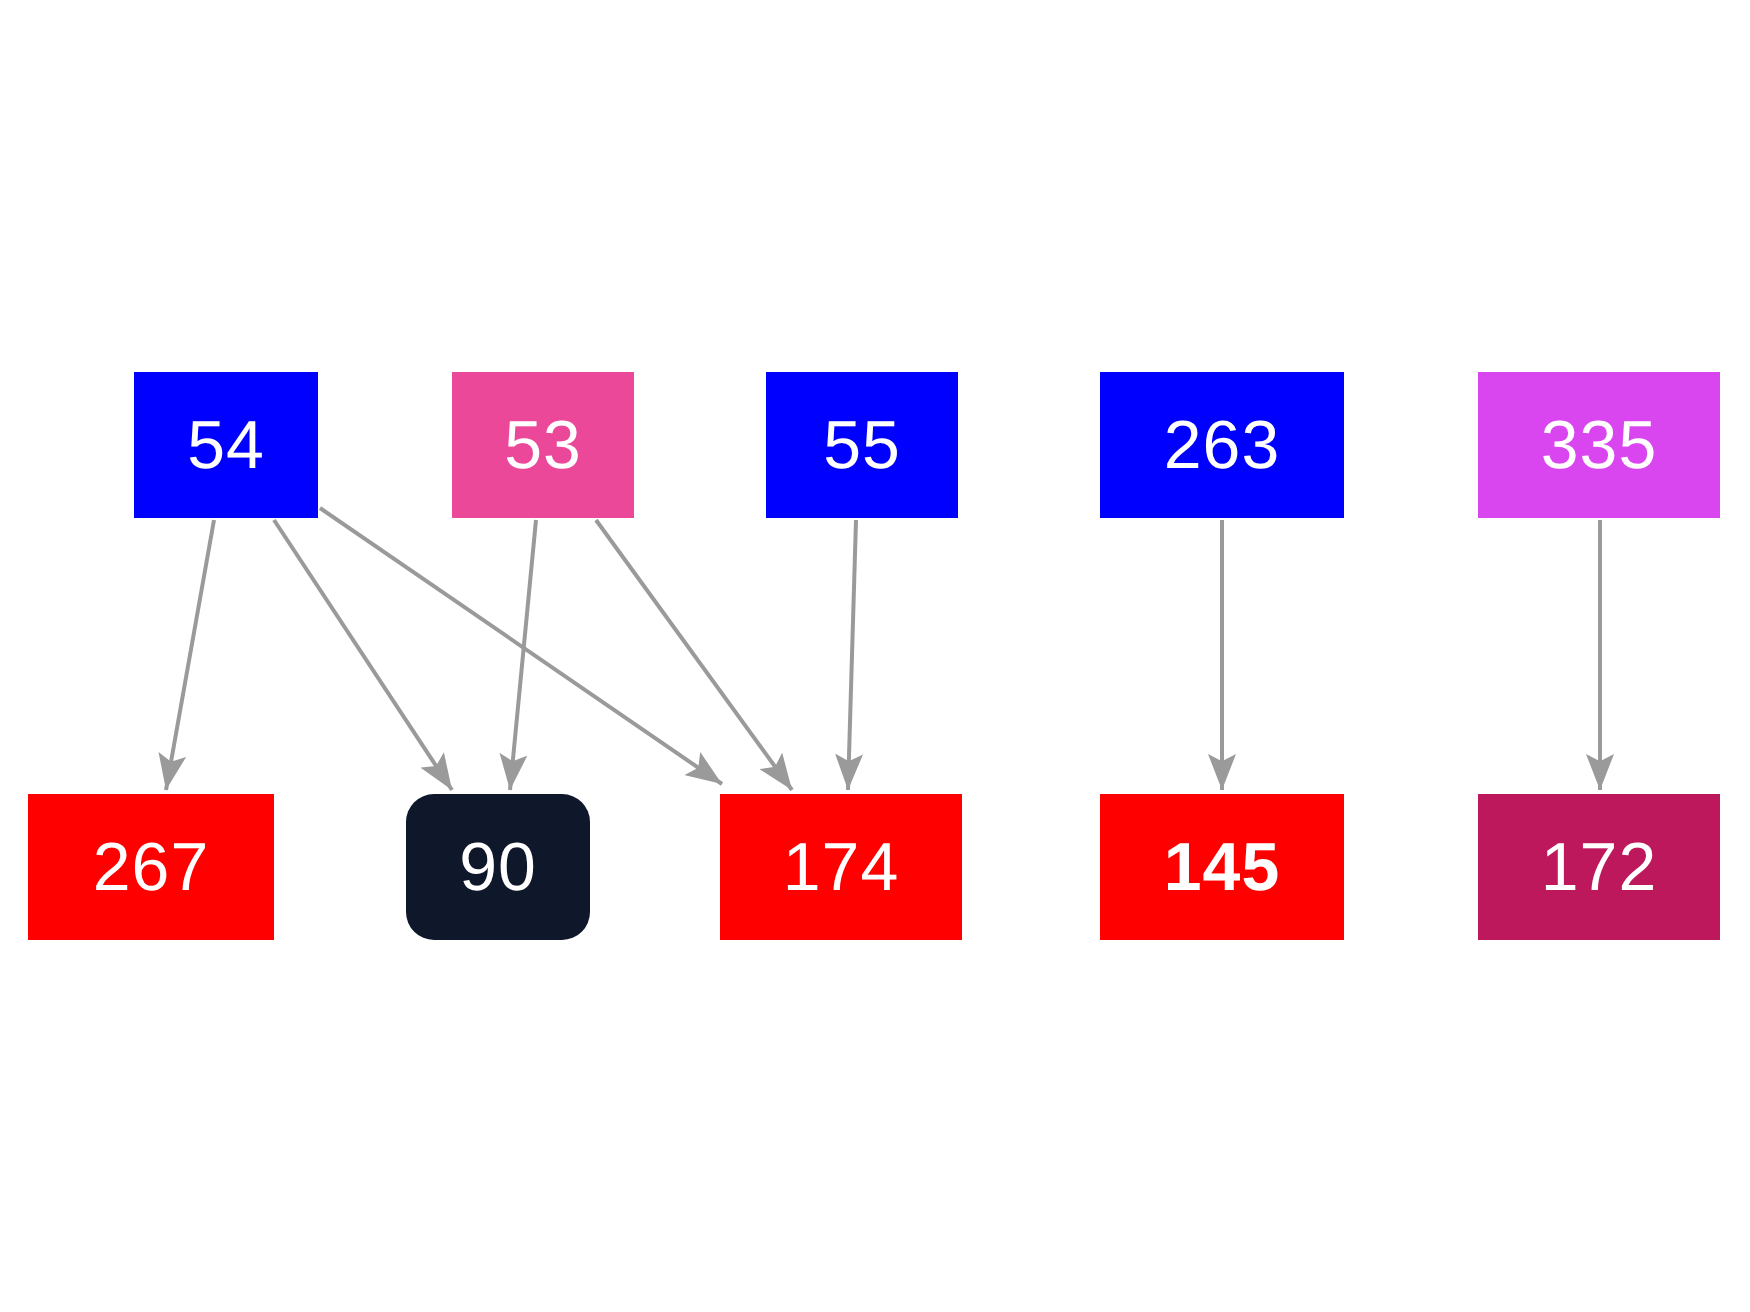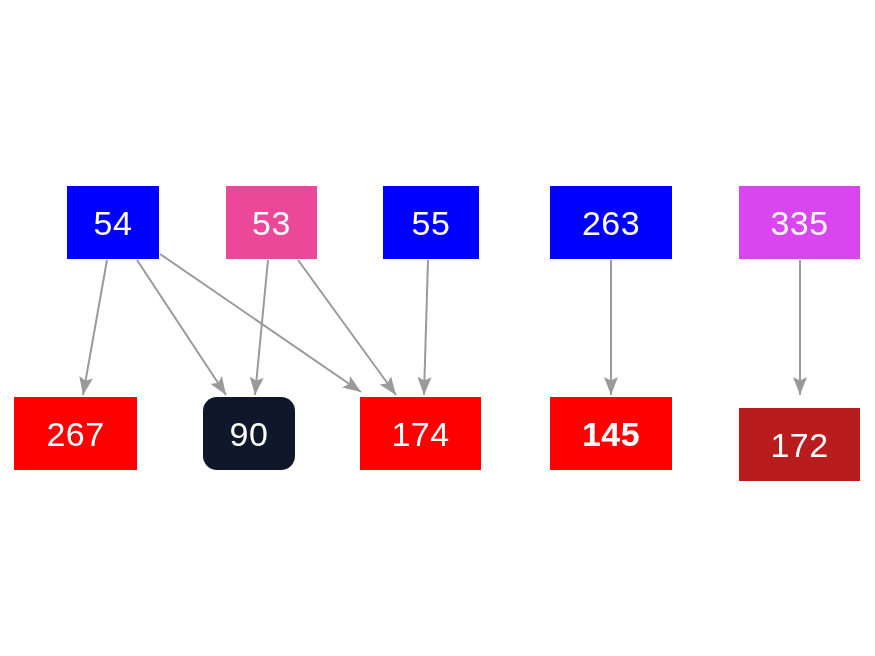--- a/index.html
+++ b/index.html
@@ -81,17 +81,17 @@
       </div>
       <div class="node" style="left: 203px; top: 397px; width: 92px; height: 73px; background: #0f172a; border-radius: 14px;">
         <span>90</span>
       </div>
       <div class="node" style="left: 340px; top: 397px; width: 121px; height: 73px; background: rgb(255, 0, 0); margin-left: 20px;">
         <span>174</span>
       </div>
       <div class="node" style="left: 550px; top: 397px; width: 122px; height: 73px; background: rgb(255, 0, 0); font-weight: bold;">
         <span>145</span>
       </div>
-      <div class="node" style="left: 739px; top: 408px; width: 121px; height: 73px; background: #b91c1c;">
+      <div class="node" style="left: 739px; top: 397px; width: 121px; height: 73px; background: #be185d;">
         <span>172</span>
       </div>
     </div>
 </div>
 
 </body></html>

